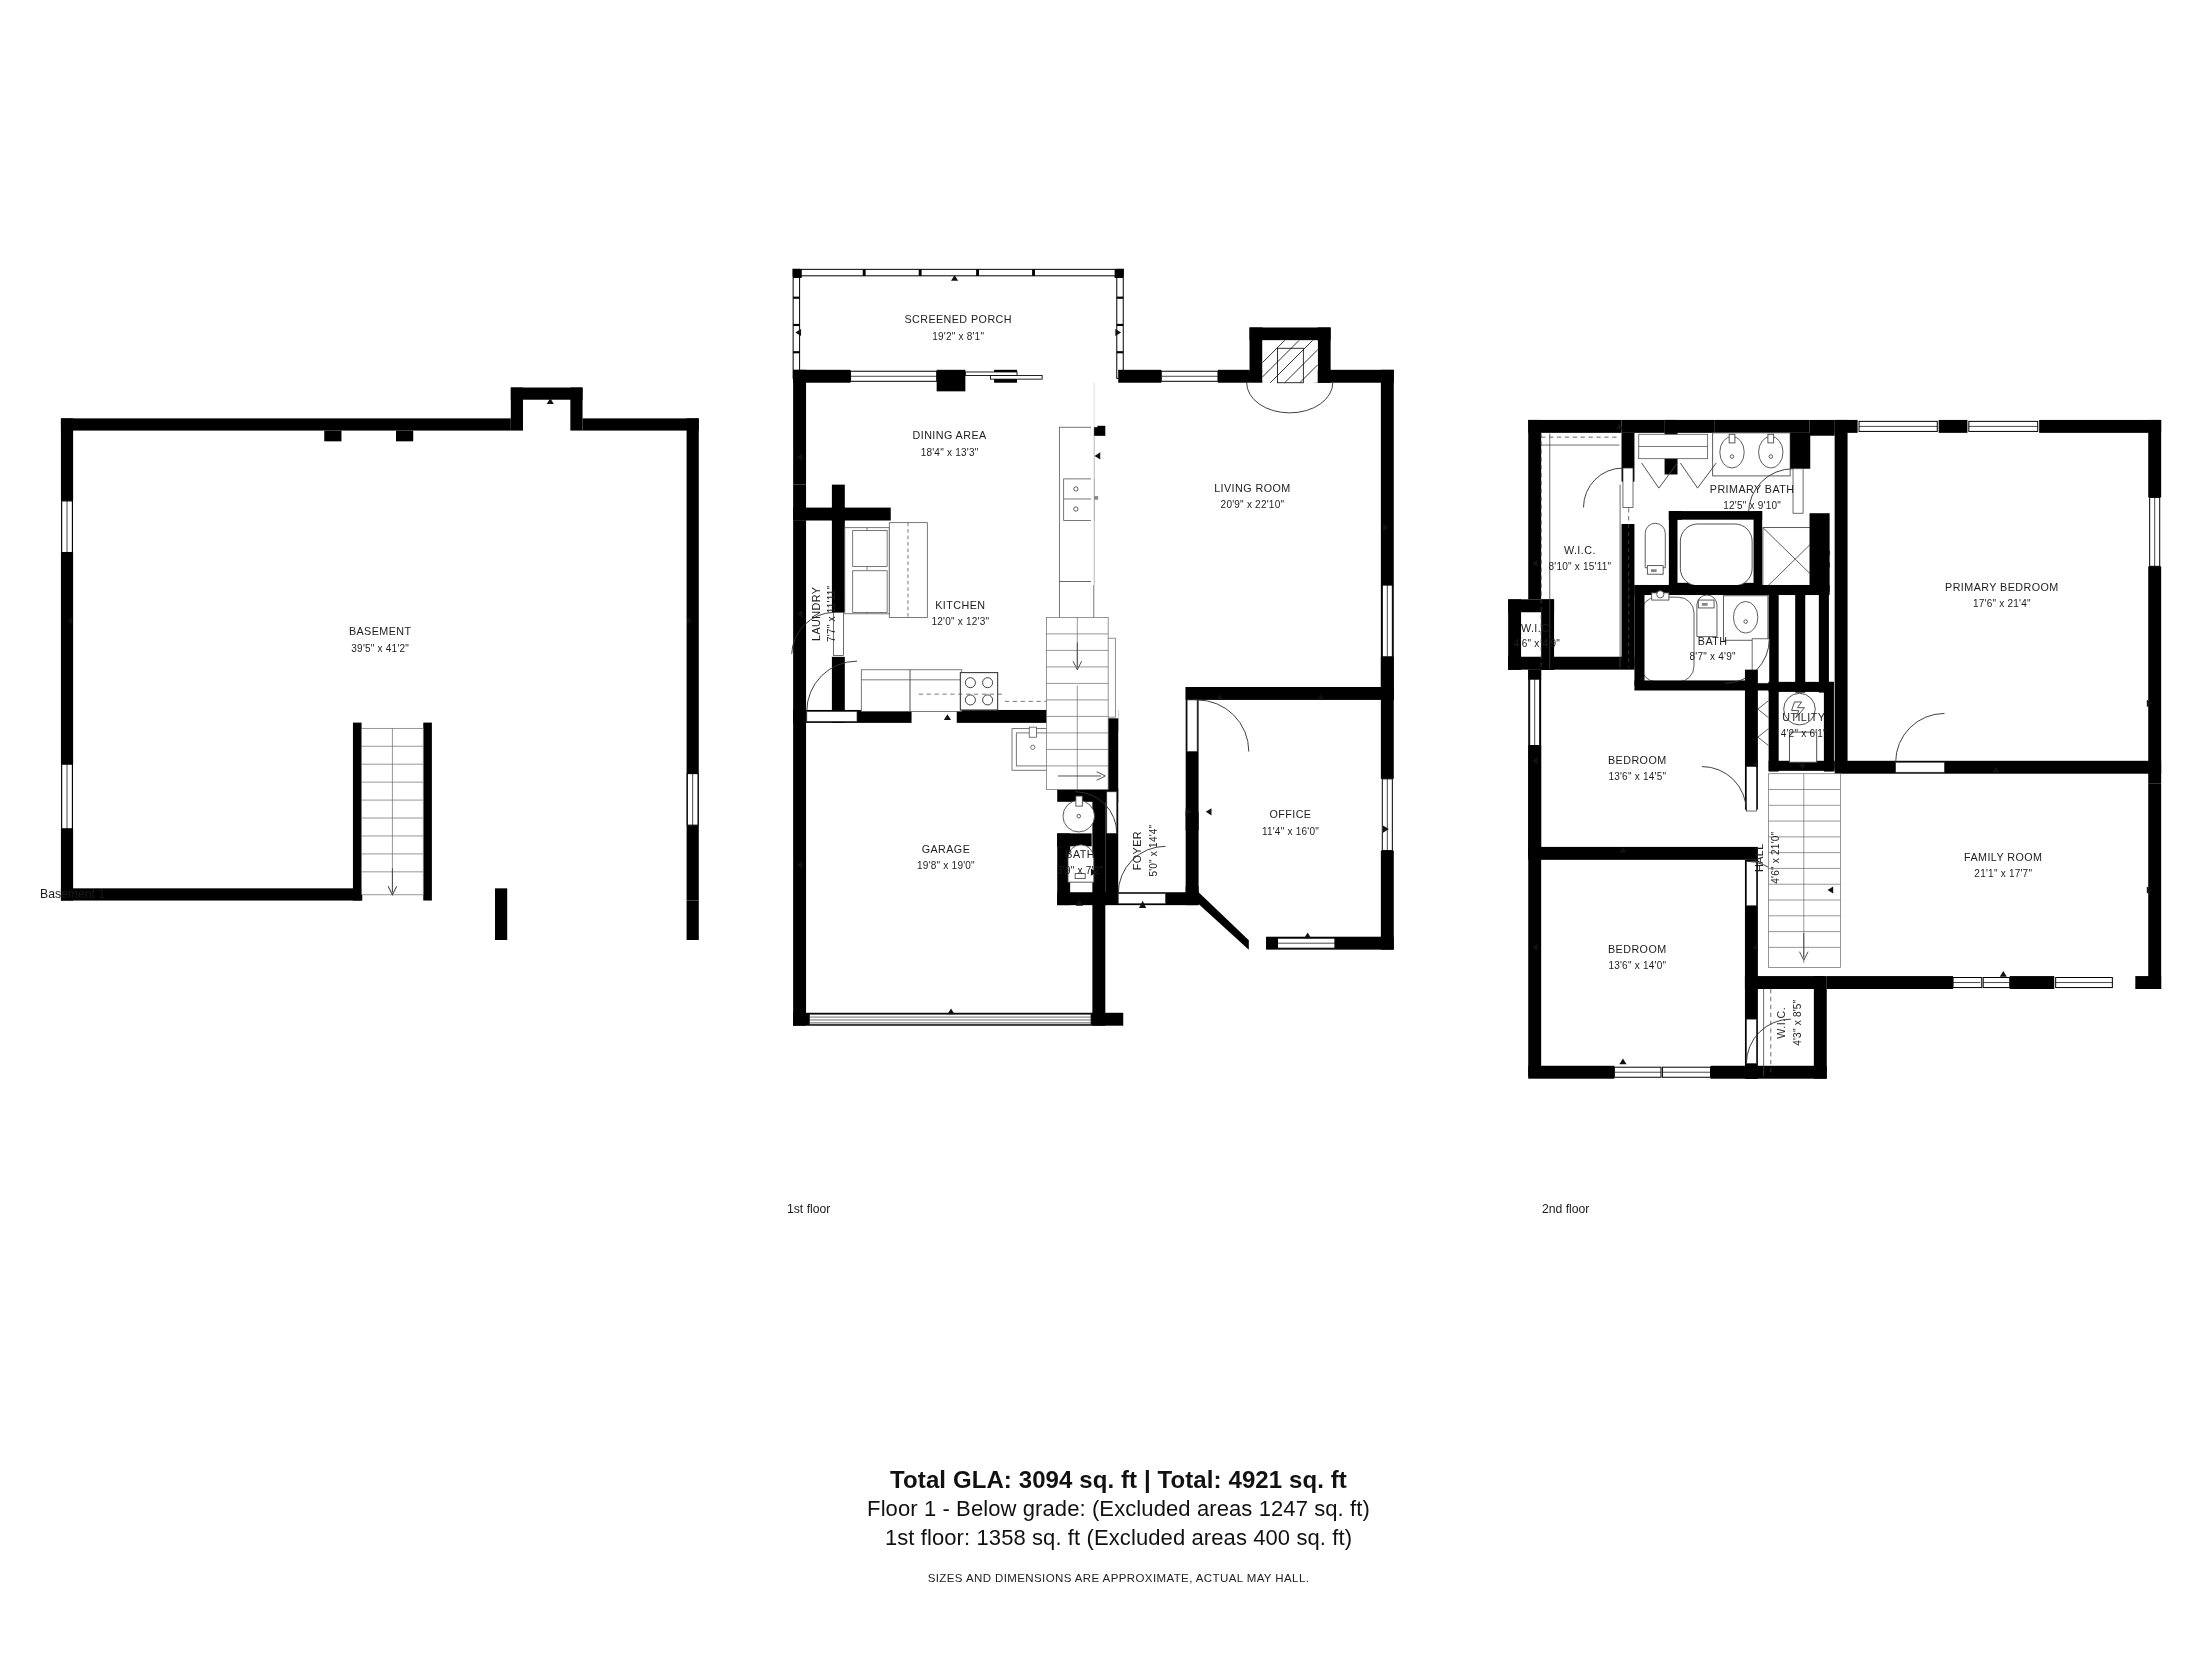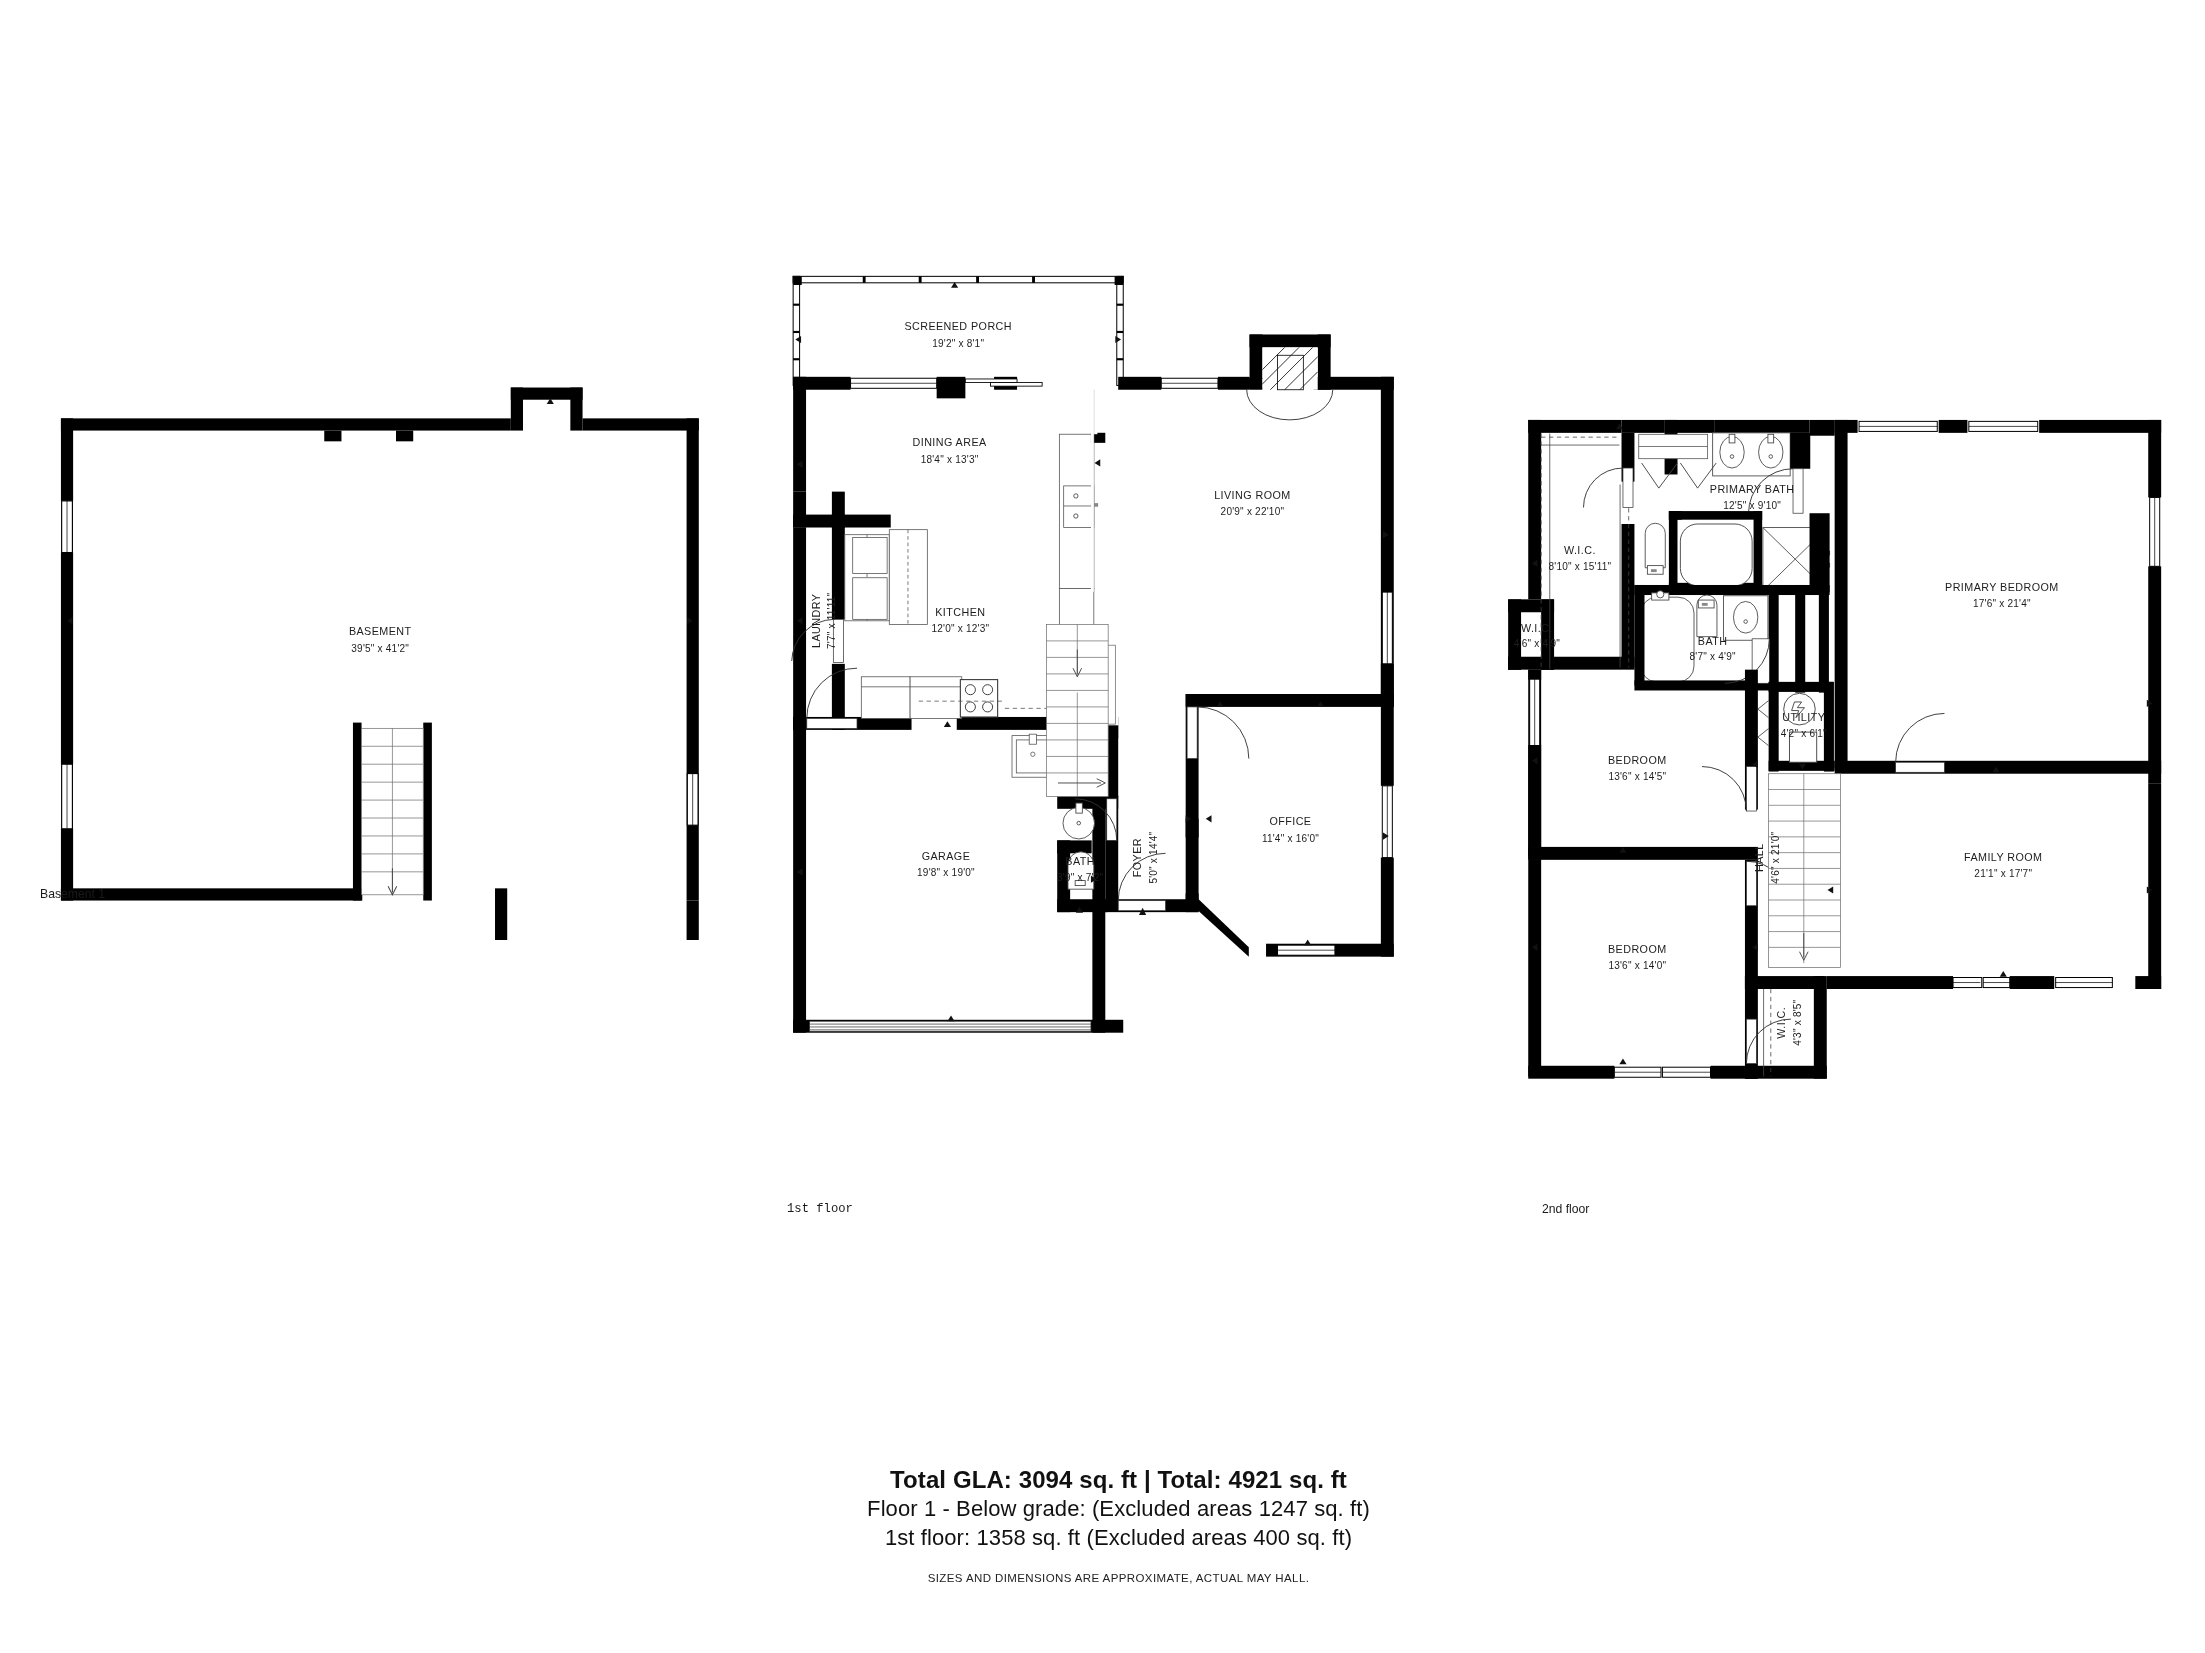--- a/index.html
+++ b/index.html
@@ -82,21 +82,21 @@
     <path d="M913,355 l-7,-5 v10 z" fill="#111"></path>
     <path d="M715,45 l-5,8 h10 z" fill="#111"></path>
   </g>
   <text class="rmname" x="478" y="-78" text-anchor="middle"></text>
   <text class="rmname" x="478" y="375" text-anchor="middle">BASEMENT</text>
   <text class="rmdim" x="478" y="398" text-anchor="middle">39'5" x 41'2"</text>
 </svg>
 </div>
 <div style="position:absolute;left:40px;top:887px;text-align:right;" class="floorlbl">Basement 1</div>
 
-<div class="plan" id="plan-first" style="left:775px;top:262px;width:718px;height:897px;">
+<div class="plan" id="plan-first" style="left:775px;top:255px;width:718px;height:897px;">
 <svg width="718" height="897" viewBox="0 0 1000 1250" xmlns="http://www.w3.org/2000/svg">
 
   <g>
     <rect x="25" y="20" width="460" height="152" fill="#fff"></rect>
 
     <g stroke="#000" stroke-width="1.4" fill="#fff">
       <rect x="25" y="20" width="460" height="9"></rect>
       <rect x="25" y="20" width="9" height="152"></rect>
       <rect x="476" y="20" width="9" height="152"></rect>
     </g>
@@ -365,21 +365,21 @@
   <text class="rmname" x="718" y="785" text-anchor="middle">OFFICE</text>
   <text class="rmdim" x="718" y="808" text-anchor="middle">11'4" x 16'0"</text>
 
   <text class="rmname" x="238" y="833" text-anchor="middle">GARAGE</text>
   <text class="rmdim" x="238" y="856" text-anchor="middle">19'8" x 19'0"</text>
 
   <text class="rmname" x="425" y="840" text-anchor="middle">BATH</text>
   <text class="rmdim" x="425" y="862" text-anchor="middle">3'9" x 7'2"</text>
 </svg>
 </div>
-<div style="position:absolute;left:787px;top:1202px;font-family:Liberation Mono, monospace;" class="floorlbl">1st floor</div>
+<div style="position:absolute;left:787px;top:1202px;" class="floorlbl">1st floor</div>
 
 <div class="plan" id="plan-second" style="left:1508px;top:402px;width:682px;height:775px;">
 <svg width="682" height="775" viewBox="0 0 950 1080" xmlns="http://www.w3.org/2000/svg">
   <g>
 
     <rect x="28" y="25" width="130" height="18" fill="#000"></rect>
     <rect x="158" y="25" width="60" height="18" fill="#000"></rect>
     <rect x="218" y="25" width="70" height="18" fill="#000"></rect>
     <rect x="288" y="25" width="132" height="18" fill="#000"></rect>
     <rect x="455" y="25" width="32" height="18" fill="#000"></rect>

